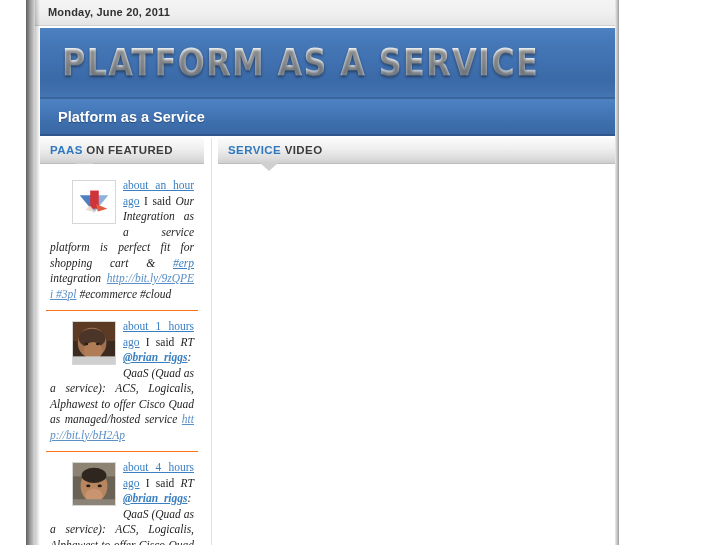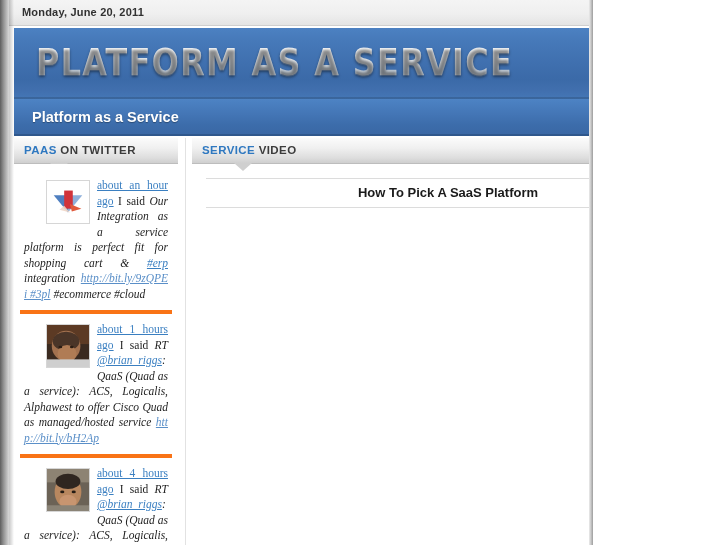--- a/index.html
+++ b/index.html
@@ -12,20 +12,21 @@
     background: #ffffff;
     font-family: "Liberation Sans", sans-serif;
   }
 
   #page {
     position: relative;
     width: 593px;
     height: 545px;
     overflow: hidden;
     background: #ffffff;
+    margin-left: 26px;
   }
 
   
   .page-edge {
     position: absolute;
     left: 0; top: 0;
     width: 9px; height: 545px;
     background: linear-gradient(to right, #5e5e5e 0%, #8d8d8d 35%, #b5b5b5 70%, #d8d8d8 100%);
     z-index: 50;
   }
@@ -174,21 +175,21 @@
   .panel-body {
     position: relative;
     background: #ffffff;
     padding: 12px 6px 0 6px;
   }
 
   
   .tweet {
     position: relative;
     padding: 2px 4px 8px 4px;
-    border-bottom: 4px solid #f97316;
+    border-bottom: 1px solid #f97316;
     margin-bottom: 6px;
   }
   .tweet:last-child { border-bottom: none; }
 
   .tweet-avatar {
     float: left;
     width: 44px; height: 44px;
     margin: 2px 7px 2px 22px;
     border: 1px solid #d6d6d6;
     background: #ffffff;
@@ -197,21 +198,21 @@
   .tweet-avatar svg { display: block; width: 100%; height: 100%; }
 
   .tweet-text {
     font-family: "Liberation Serif", "DejaVu Serif", serif;
     font-size: 11.5px;
     line-height: 15.5px;
     color: #1d1d1d;
     text-align: justify;
   }
   .tweet-text .tw-time { color: #3a7fc1; }
-  .tweet-text .tw-user { color: #3a7fc1; font-style: italic; }
+  .tweet-text .tw-user { color: #3a7fc1; font-style: italic; font-weight: bold; }
   .tweet-text .tw-tag  { color: #3a7fc1; font-style: italic; }
   .tweet-text .tw-link { color: #5a8fc8; font-style: italic; word-break: break-all; }
   .tweet-text .tw-it { font-style: italic; }
 
   
   .video-title {
     margin: 14px 14px 0 14px;
     padding: 6px 0 7px 0;
     border-top: 1px solid #dcdcdc;
     border-bottom: 1px solid #dcdcdc;
@@ -310,21 +311,21 @@
     </ul>
   </div>
 
   <div class="content">
 
     <div class="col-divider" style="left:171px;"></div>
     <div class="col-divider" style="left:691px;"></div>
 
     <div class="col col-left">
       <div class="panel-head">
-        <span class="ph-text"><span class="accent">PAAS</span><span> ON TWITTER</span></span>
+        <span class="ph-text"><span class="accent">PAAS</span><span> ON FEATURED</span></span>
         <span class="ph-notch"></span>
       </div>
 
       <div class="panel-body">
 
         <div class="tweet">
           <div class="tweet-avatar">
             <svg viewBox="0 0 44 44" xmlns="http://www.w3.org/2000/svg">
               <rect width="44" height="44" fill="#ffffff"></rect>
               <path d="M7 15 L22 15 L22 33 Z" fill="#4f7fc0"></path>
@@ -379,21 +380,20 @@
         </div>
 
       </div>
     </div>
 
     <div class="col col-center">
       <div class="panel-head">
         <span class="ph-text"><span class="accent">SERVICE</span><span> VIDEO</span></span>
         <span class="ph-notch center"></span>
       </div>
-      <div class="video-title">How To Pick A SaaS Platform</div>
       <div class="video-stage"></div>
     </div>
 
     <div class="clip-right">
       <div class="inner">
         <div class="panel-head">
           <span class="ph-text"><span class="accent">PO</span></span>
         </div>
 
         <div class="tagcloud">

